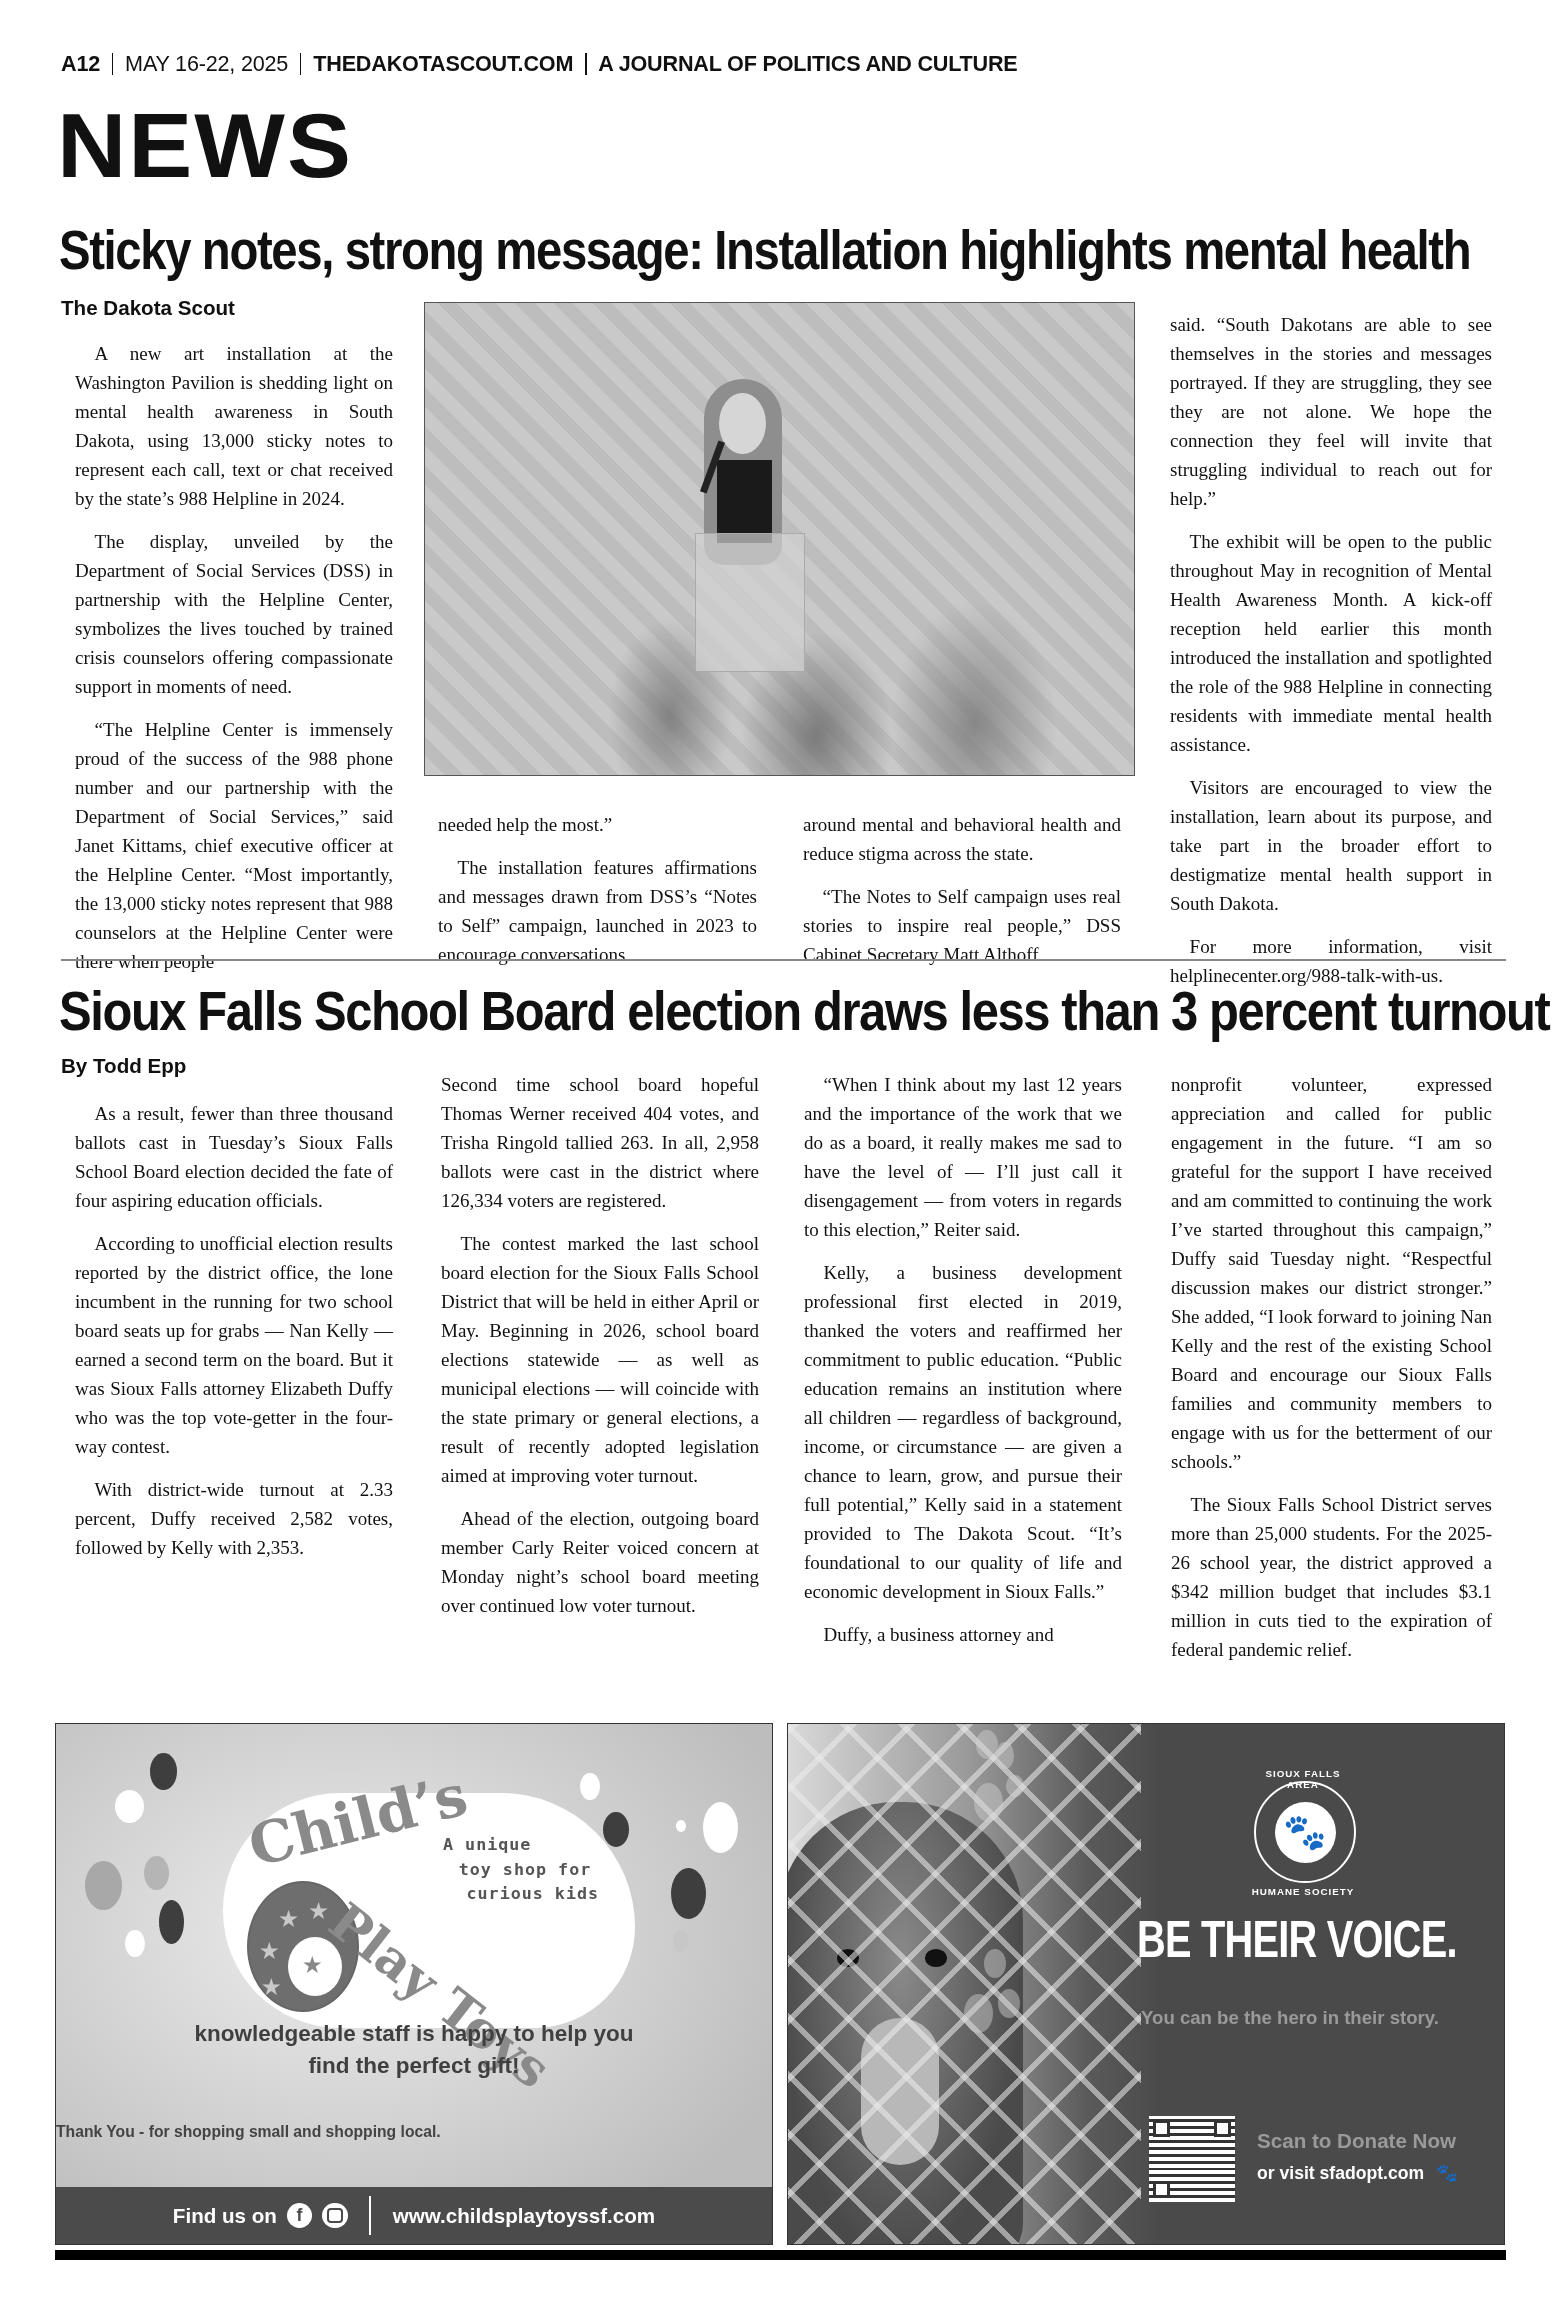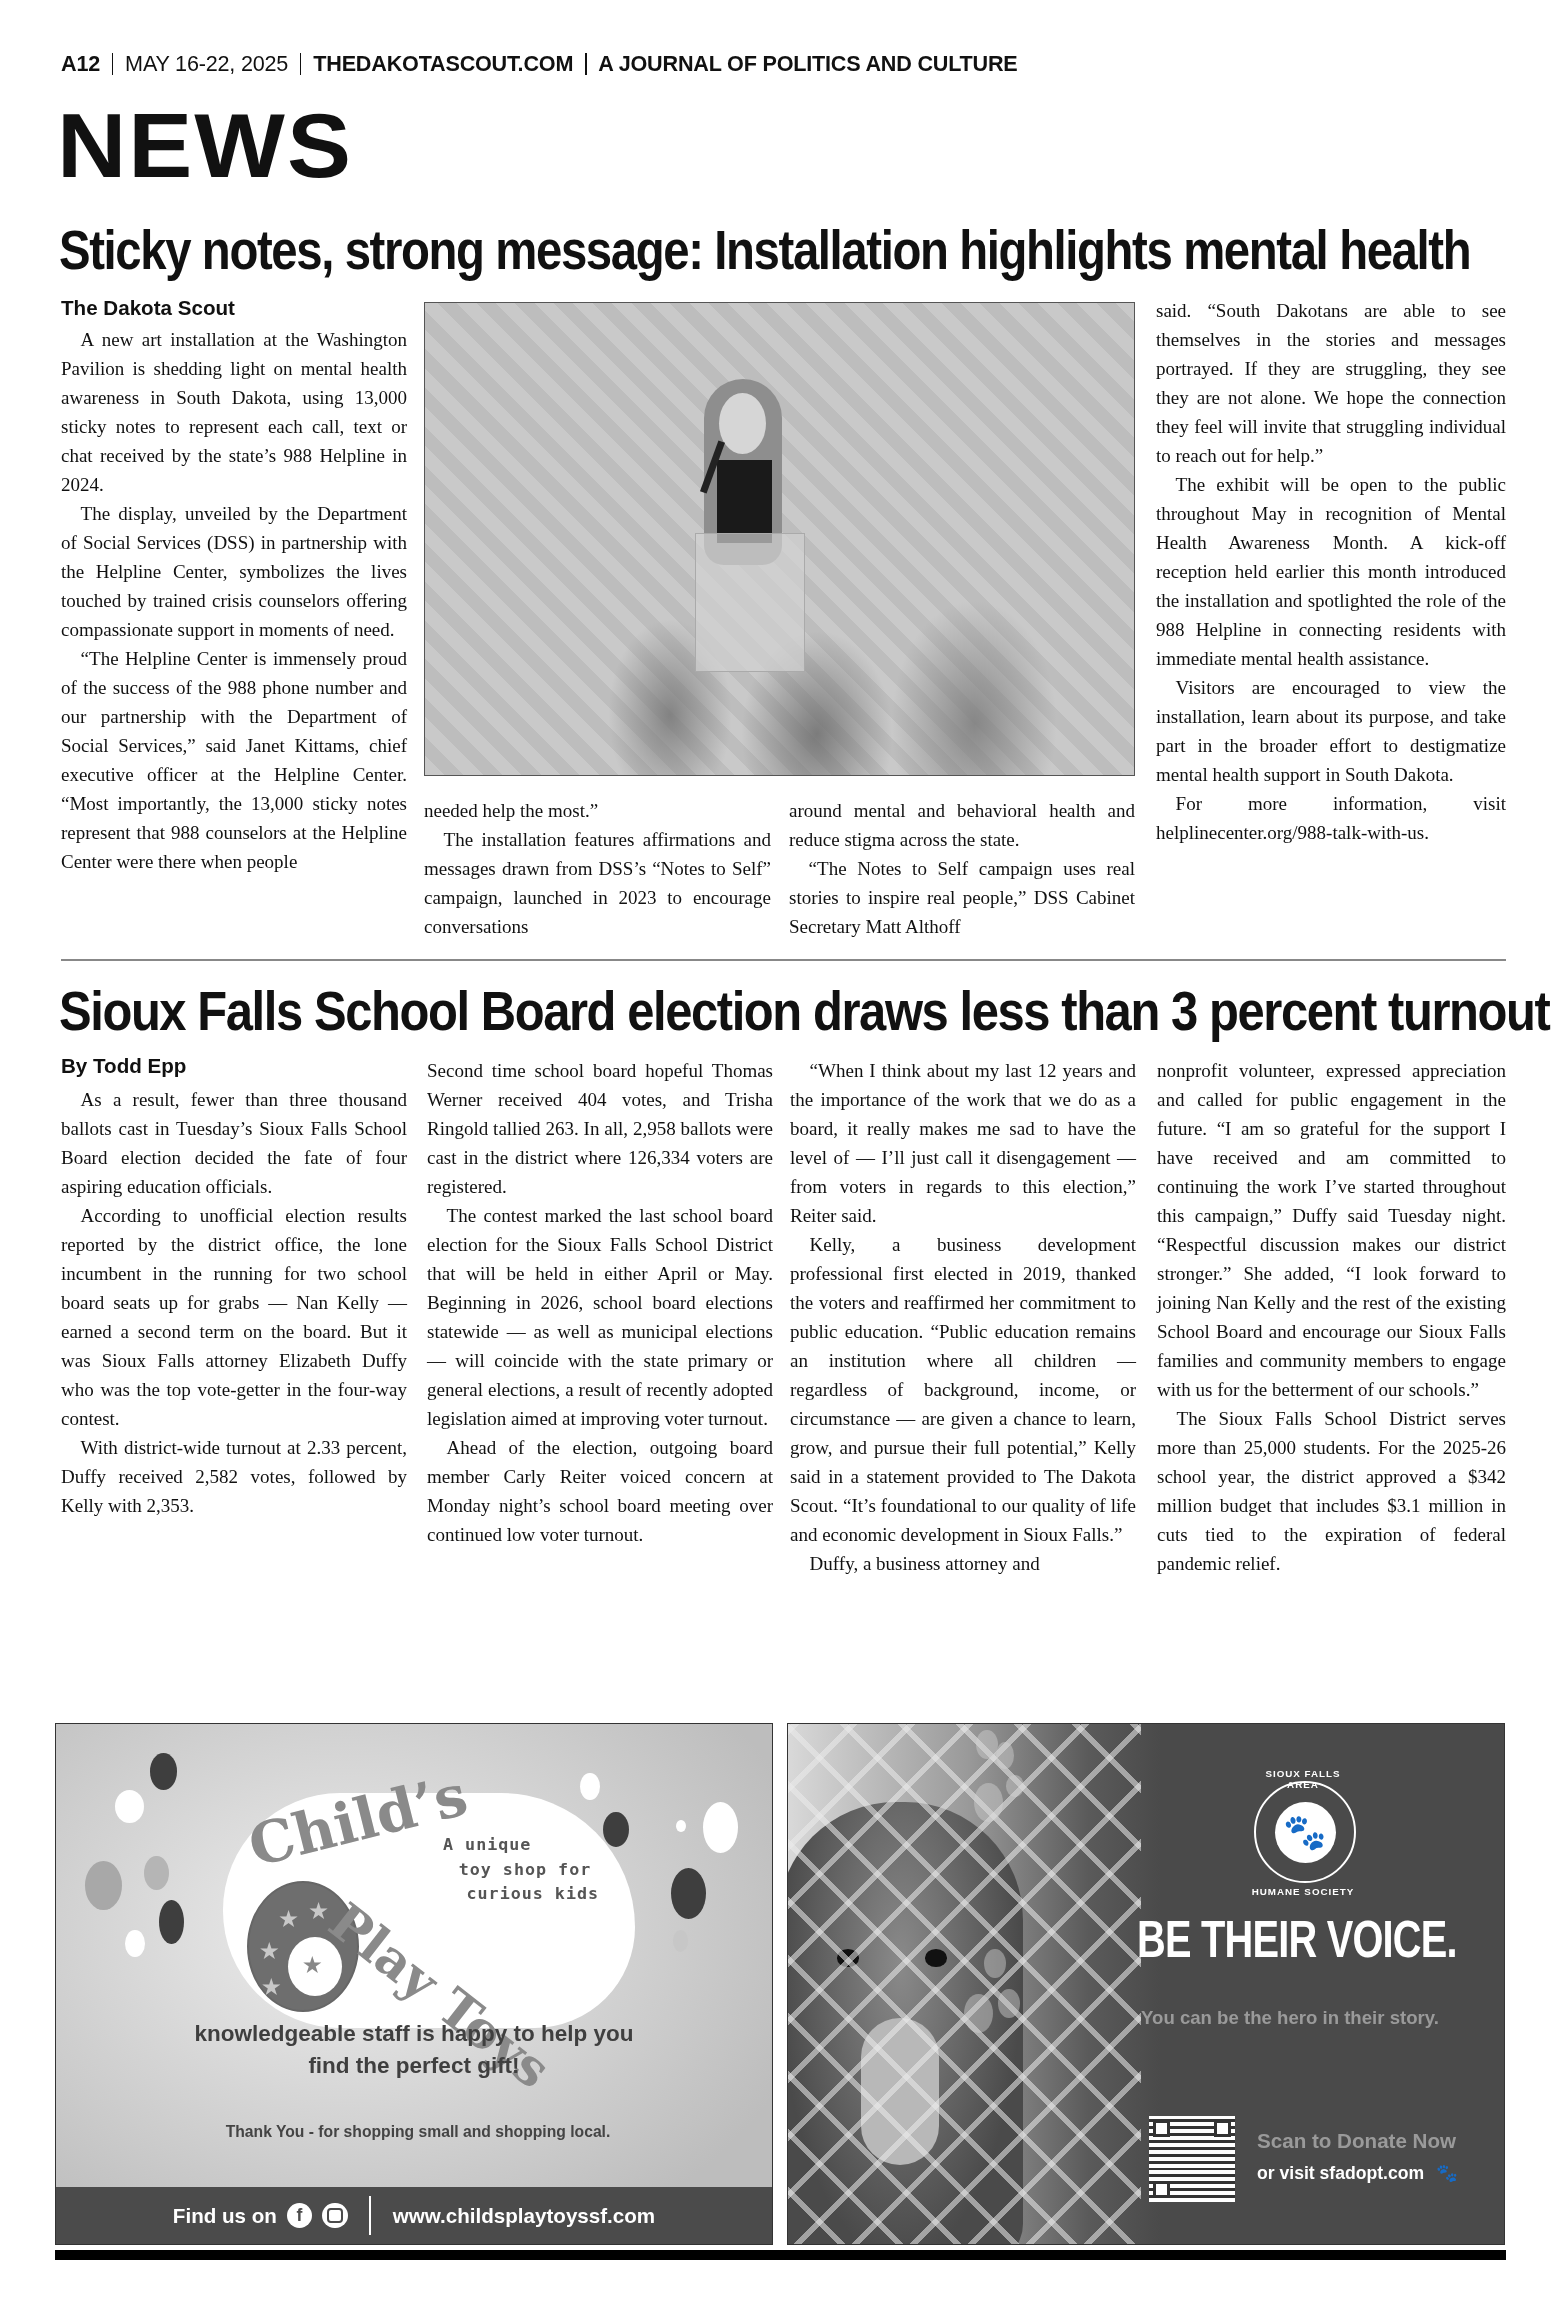--- a/index.html
+++ b/index.html
@@ -15,21 +15,21 @@
 
   .headline { position: absolute; left: 59px; font-weight: 700; letter-spacing: -1.6px; white-space: nowrap; line-height: 1; transform-origin: top left; }
   #headline-1 { top: 223px; font-size: 55px; transform: scaleX(0.86); }
   #headline-2 { top: 984px; font-size: 55px; transform: scaleX(0.89); }
 
   .byline { position: absolute; left: 61px; font-size: 20.6px; font-weight: 700; }
   #byline-1 { top: 296px; }
   #byline-2 { top: 1054px; }
 
   .col { position: absolute; font-size: 19px; line-height: 29px; text-align: justify; hyphens: auto; }
-  .col p { margin: 0; text-indent: 19.6px; }
+  .col p { margin: 14px; text-indent: 19.6px; }
   .col p.noindent { text-indent: 0; }
 
   #photo { position: absolute; left: 424px; top: 302px; width: 711px; height: 474px; border: 1.5px solid #555; box-sizing: border-box; overflow: hidden;
     background:
       radial-gradient(ellipse 88px 137px at 245px 412px, rgba(120,120,120,0.85), transparent 70%),
       radial-gradient(ellipse 108px 147px at 392px 431px, rgba(110,110,110,0.85), transparent 70%),
       radial-gradient(ellipse 118px 176px at 549px 421px, rgba(125,125,125,0.85), transparent 70%),
       repeating-linear-gradient(45deg, #c9c9c9 0 13.7px, #bdbdbd 13.7px 27.4px),
       #c4c4c4; }
   #photo .speaker-hair { position: absolute; left: 279px; top: 76px; width: 78px; height: 186px; border-radius: 39px 39px 19.6px 19.6px; background: #8e8e8e; }
@@ -48,21 +48,21 @@
   #toys-brand-1 { position: absolute; left: 186px; top: 90px; font-size: 57px; font-family: "DejaVu Serif", serif; color: #8a8a8a; transform: rotate(-14deg); transform-origin: left top; font-weight: 700; }
   #toys-brand-2 { position: absolute; left: 299px; top: 167px; font-size: 51px; font-family: "DejaVu Serif", serif; color: #8a8a8a; transform: rotate(38deg); transform-origin: left top; font-weight: 700; }
   #toys-ball { position: absolute; left: 191px; top: 157px; width: 108px; height: 127px; border-radius: 50%; border: 2.9px solid #666; background: #6e6e6e; }
   #toys-ball .inner { position: absolute; left: 39px; top: 54px; width: 54px; height: 59px; border-radius: 50%; background: #fff; }
   #toys-ball .star { position: absolute; color: #c8c8c8; font-size: 23.5px; }
   #toys-tagline { position: absolute; left: 387px; top: 108px; font-family: "DejaVu Sans Mono", monospace; font-size: 16.7px; line-height: 24.5px; color: #555; font-weight: 700; letter-spacing: 1px; }
   #toys-tagline div:nth-child(1) { padding-left: 0; }
   #toys-tagline div:nth-child(2) { padding-left: 15.7px; }
   #toys-tagline div:nth-child(3) { padding-left: 23.5px; }
   #toys-pitch { position: absolute; left: 0; right: 0; top: 294px; text-align: center; font-size: 22.5px; line-height: 32px; font-weight: 700; color: #3f3f3f; }
-  #toys-thanks { position: absolute; left: 0; right: 0; top: 399px; text-align: center; font-size: 15.7px; font-weight: 700; color: #444; padding-left: 8px; }
+  #toys-thanks { position: absolute; left: 0; right: 0; top: 399px; text-align: left; font-size: 15.7px; font-weight: 700; color: #444; }
   #toys-footer { position: absolute; left: 0; right: 0; bottom: 0; height: 57px; background: #4b4b4b; display: flex; align-items: center; justify-content: center; color: #fff; font-size: 20.6px; font-weight: 700; gap: 9.8px; }
   .social-icon { width: 25.5px; height: 25.5px; border-radius: 50%; background: #fff; color: #4b4b4b; display: inline-flex; align-items: center; justify-content: center; font-size: 17.6px; font-weight: 900; }
   .social-icon.ig { border-radius: 50%; }
   .social-icon.ig span { width: 11.8px; height: 11.8px; border: 2.5px solid #4b4b4b; border-radius: 3.9px; display: block; }
   #toys-footer .vbar { width: 2px; height: 39px; background: #fff; margin: 0 11.8px; }
 
   #ad-humane { position: absolute; left: 787px; top: 1723px; width: 718px; height: 522px; border: 1.5px solid #333; box-sizing: border-box; overflow: hidden;
     background: linear-gradient(90deg, #d9d9d9 0%, #9a9a9a 25%, #5a5a5a 42%, #4a4a4a 52%, #4a4a4a 100%); }
   #dog { position: absolute; left: -9.8px; top: 78px; width: 245px; height: 461px; border-radius: 118px 118px 39px 39px;
     background: radial-gradient(ellipse at 50% 35%, #8a8a8a, #4a4a4a 70%); }

